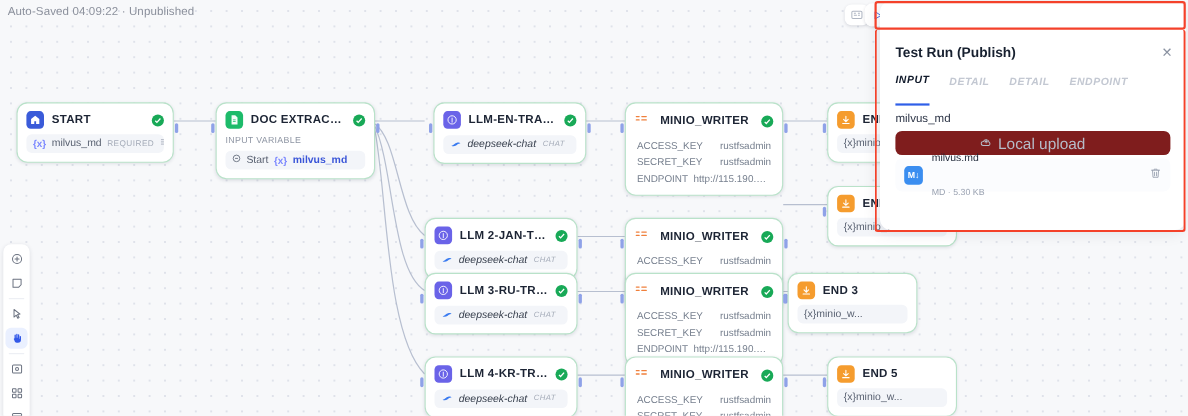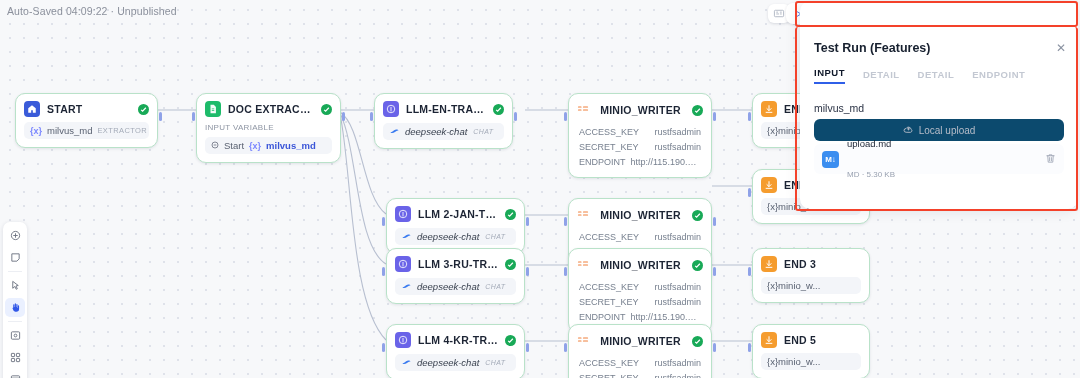--- a/index.html
+++ b/index.html
@@ -177,32 +177,32 @@
     font-size: 12.5px; font-weight: 700; color: #17202f;
   }
   .panel-close {
     position: absolute; right: 12px; top: 41px;
     font-size: 12px; color: #8b93a2; line-height: 1;
   }
   .tabs {
     position: absolute; left: 14px; top: 66px; right: 14px;
     display: flex; gap: 18px; align-items: flex-end;
   }
-  .tab { font-size: 9.5px; letter-spacing: .5px; font-weight: 700; color: #c3c8d2; padding-bottom: 4px; }
+  .tab { font-size: 9.5px; letter-spacing: .5px; font-weight: 700; color: #c3c8d2; padding-bottom: 16px; font-style: italic; }
   .tab.active { color: #10192a; border-bottom: 2px solid #2f5fe8; }
 
   .field-label {
     position: absolute; left: 14px; top: 101px;
     font-size: 10.5px; color: #2b3345;
   }
   .upload-box {
     position: absolute; left: 14px; right: 14px; top: 118px; height: 22px;
-    background: #0c4a6e; border-radius: 6px;
+    background: #7f1d1d; border-radius: 6px;
     display: flex; align-items: center; justify-content: center; gap: 5px;
-    color: #b6bcc8; font-size: 10px;
+    color: #b6bcc8; font-size: 14px;
   }
   .file-row {
     position: absolute; left: 14px; right: 14px; top: 143px; height: 30px;
     background: #fbfcfe; border-radius: 6px;
     display: flex; align-items: center; gap: 8px; padding: 0 8px;
   }
   .file-ico {
     width: 17px; height: 17px; border-radius: 4px; background: #3b8ef0;
     color: #fff; font-size: 8px; font-weight: 700;
     display: flex; align-items: center; justify-content: center; flex: 0 0 auto;
@@ -263,21 +263,21 @@
       <span class="node-title">START</span>
       <span class="ok-dot">
         <svg width="7" height="7" viewBox="0 0 24 24" fill="none" stroke="#fff" stroke-width="4">
             <path d="M4 13l5 5L20 6"></path>
           </svg>
       </span>
     </div>
     <div class="var-row">
       <span class="xmark">{x}</span>
       <span class="grey">milvus_md</span>
-      <span class="req">EXTRACTOR</span>
+      <span class="req">REQUIRED</span>
       <span style="color:#a4abb8;">
         <svg width="8" height="8" viewBox="0 0 24 24" fill="none" stroke="currentColor" stroke-width="2.4">
             <path d="M4 6h16M4 12h16M4 18h16"></path>
           </svg>
       </span>
     </div>
   </div>
 
   <div class="node" style="left:196px; top:93px; width:145px;">
     <div class="port in"></div>
@@ -303,21 +303,21 @@
             <circle cx="12" cy="12" r="9"></circle>
             <path d="M8 12h8"></path>
           </svg>
       </span>
       <span class="grey">Start</span>
       <span class="xmark">{x}</span>
       <span class="blue">milvus_md</span>
     </div>
   </div>
 
-  <div class="node" style="left:374px; top:93px; width:139px;text-align:right;">
+  <div class="node" style="left:394px; top:93px; width:139px;text-align:right;">
     <div class="port in"></div>
     <div class="port out"></div>
     <div class="node-head">
       <span class="node-ico" style="background:#6a63e8;">
         <svg width="10" height="10" viewBox="0 0 24 24" fill="none" stroke="#fff" stroke-width="2">
             <circle cx="12" cy="12" r="9"></circle>
             <path d="M12 8v9" stroke-linecap="round"></path>
           </svg>
       </span>
       <span class="node-title">LLM-EN-TRANS</span>
@@ -567,21 +567,21 @@
             <path d="M12 4v11M7 11l5 5 5-5M5 20h14"></path>
           </svg>
       </span>
       <span class="node-title">END 2</span>
     </div>
     <div class="var-row">
       <span class="grey">{x}minio_w...</span>
     </div>
   </div>
 
-  <div class="node" style="left:752px; top:248px; width:118px;">
+  <div class="node" style="left:716px; top:248px; width:118px;">
     <div class="port in"></div>
     <div class="node-head">
       <span class="node-ico" style="background:#f59c2e;">
         <svg width="10" height="10" viewBox="0 0 24 24" fill="none" stroke="#fff" stroke-width="2.4" stroke-linecap="round">
             <path d="M12 4v11M7 11l5 5 5-5M5 20h14"></path>
           </svg>
       </span>
       <span class="node-title">END 3</span>
     </div>
     <div class="var-row">
@@ -703,21 +703,21 @@
       <span>
         <svg width="12" height="12" viewBox="0 0 24 24" fill="none" stroke="currentColor" stroke-width="2" stroke-linecap="round">
             <path d="M3 12a9 9 0 109-9 9 9 0 00-6.8 3.1M3 4v4h4"></path>
             <path d="M12 8v4l3 2"></path>
           </svg>
       </span>
     </div>
   </div>
 
   <div class="panel">
-    <div class="panel-title">Test Run (Features)</div>
+    <div class="panel-title">Test Run (Publish)</div>
     <div class="panel-close">✕</div>
 
     <div class="tabs">
       <div class="tab active">INPUT</div>
       <div class="tab">DETAIL</div>
       <div class="tab">DETAIL</div>
       <div class="tab">ENDPOINT</div>
     </div>
 
     <div class="field-label">milvus_md</div>
@@ -728,21 +728,21 @@
             <path d="M6 18a4 4 0 01.6-8 6 6 0 0111.2 1.6A3.5 3.5 0 0117 18z"></path>
             <path d="M12 13v-4M9.5 11L12 8.6 14.5 11"></path>
           </svg>
       </span>
       <span>Local upload</span>
     </div>
 
     <div class="file-row">
       <span class="file-ico">M↓</span>
       <span>
-        <span class="file-name" style="display:block;">upload.md</span>
+        <span class="file-name" style="display:block;">milvus.md</span>
         <span class="file-meta" style="display:block;">MD · 5.30 KB</span>
       </span>
       <span class="file-del">
         <svg width="11" height="11" viewBox="0 0 24 24" fill="none" stroke="currentColor" stroke-width="1.8" stroke-linecap="round">
             <path d="M4 6h16M9 6V4h6v2M6 6l1 14h10l1-14M10 10v7M14 10v7"></path>
           </svg>
       </span>
     </div>
 
   </div>

